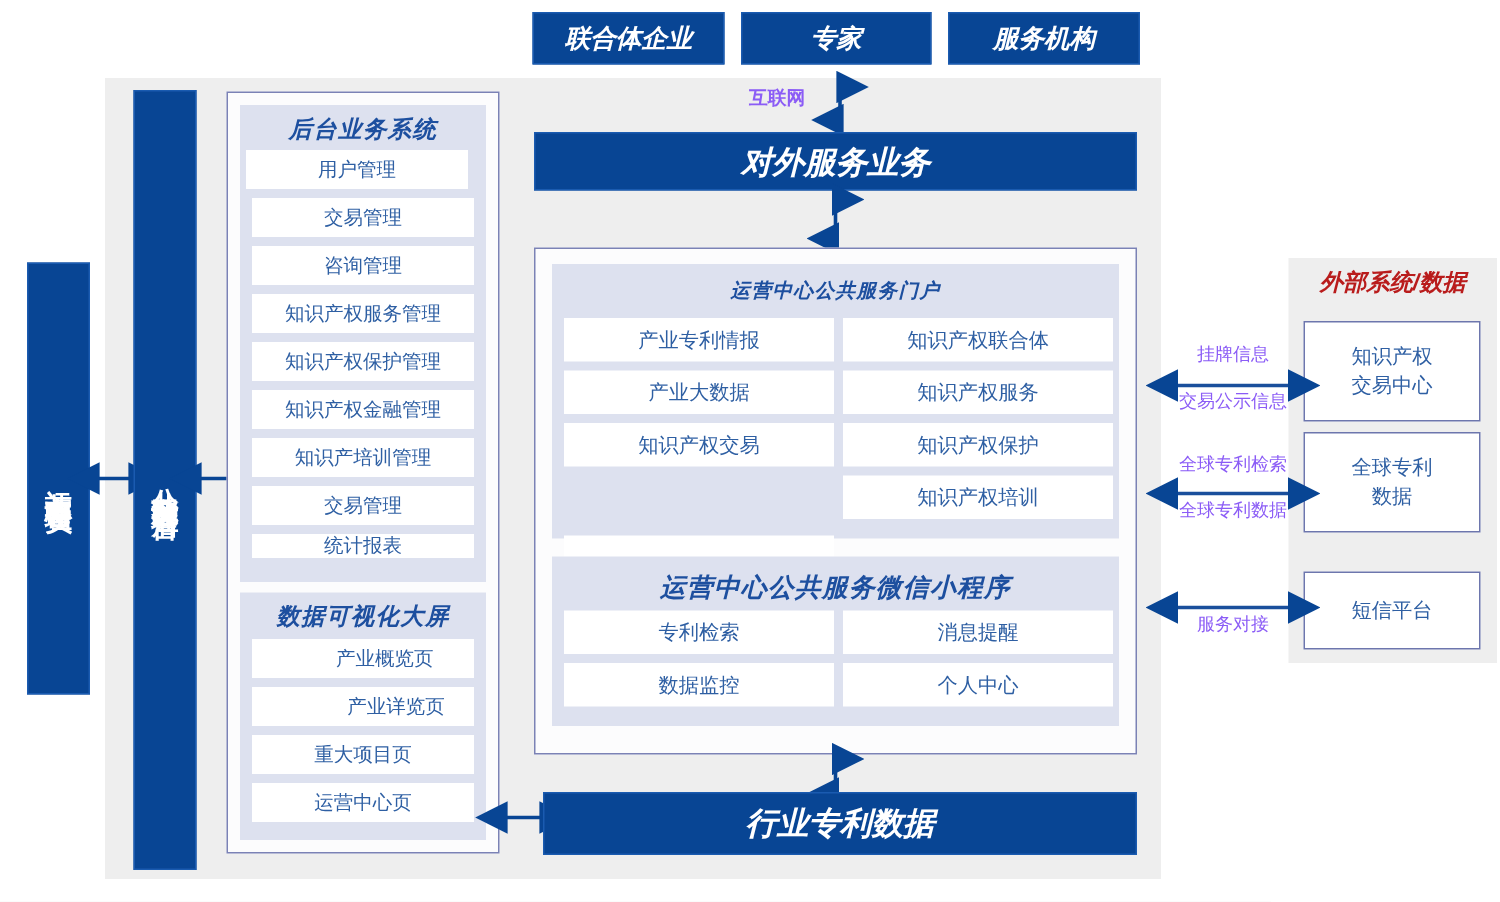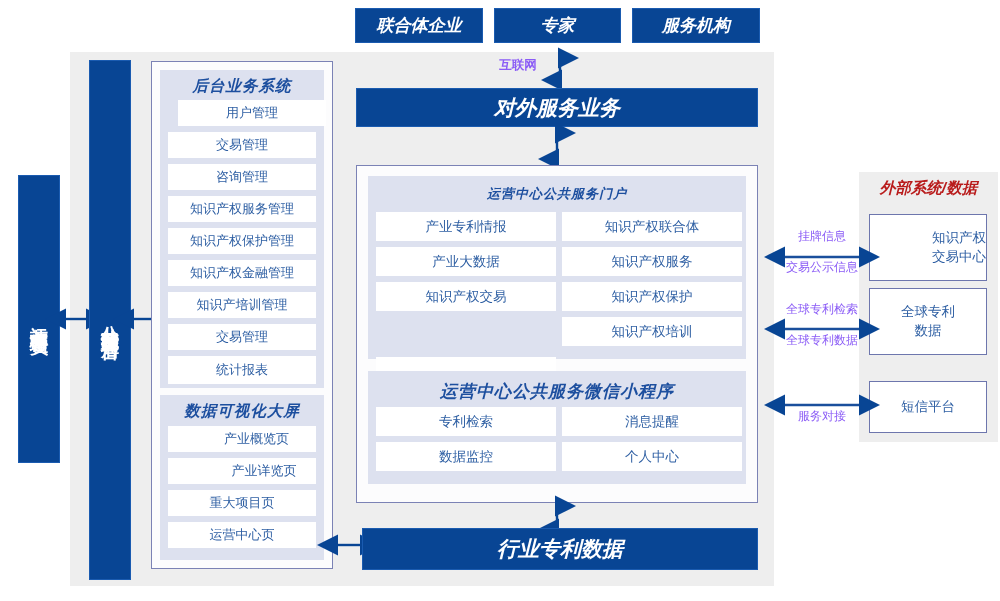--- a/index.html
+++ b/index.html
@@ -98,29 +98,29 @@
 
 <svg class="abs" style="left:128px;top:310px;width:30px;height:18px;">
   <line x1="4" y1="9" x2="26" y2="9" stroke="#084594" stroke-width="2.4" marker-start="url(#ahL)" marker-end="url(#ahR)"></line>
 </svg>
 
 <div class="abs wpanel" style="left:151px;top:61px;width:182px;height:508px;"></div>
 
 <div class="abs group" style="left:160px;top:70px;width:164px;height:318px;"></div>
 <div class="abs group-title" style="left:160px;top:76px;width:164px;font-size:15.5px;">后台业务系统</div>
 
-<div class="abs cell" style="left:178px;top:100px;width:148px;height:26px;font-size:13px;">用户管理</div>
+<div class="abs cell" style="left:164px;top:100px;width:148px;height:26px;font-size:13px;">用户管理</div>
 <div class="abs cell" style="left:168px;top:132px;width:148px;height:26px;font-size:13px;">交易管理</div>
 <div class="abs cell" style="left:168px;top:164px;width:148px;height:26px;font-size:13px;">咨询管理</div>
 <div class="abs cell" style="left:168px;top:196px;width:148px;height:26px;font-size:13px;">知识产权服务管理</div>
 <div class="abs cell" style="left:168px;top:228px;width:148px;height:26px;font-size:13px;">知识产权保护管理</div>
 <div class="abs cell" style="left:168px;top:260px;width:148px;height:26px;font-size:13px;">知识产权金融管理</div>
 <div class="abs cell" style="left:168px;top:292px;width:148px;height:26px;font-size:13px;">知识产培训管理</div>
 <div class="abs cell" style="left:168px;top:324px;width:148px;height:26px;font-size:13px;">交易管理</div>
-<div class="abs cell" style="left:168px;top:356px;width:148px;height:28px;font-size:13px;">统计报表</div>
+<div class="abs cell" style="left:168px;top:356px;width:148px;height:16px;font-size:13px;">统计报表</div>
 
 <div class="abs group" style="left:160px;top:395px;width:164px;height:165px;"></div>
 <div class="abs group-title" style="left:160px;top:401px;width:164px;font-size:15.5px;">数据可视化大屏</div>
 
 <div class="abs cell" style="left:168px;top:426px;width:148px;height:26px;font-size:13px;padding-left:29px;">产业概览页</div>
 <div class="abs cell" style="left:168px;top:458px;width:148px;height:26px;font-size:13px;padding-left:44px;">产业详览页</div>
 <div class="abs cell" style="left:168px;top:490px;width:148px;height:26px;font-size:13px;">重大项目页</div>
 <div class="abs cell" style="left:168px;top:522px;width:148px;height:26px;font-size:13px;">运营中心页</div>
 
 <svg class="abs" style="left:332px;top:536px;width:34px;height:18px;">
@@ -151,21 +151,21 @@
 
 <svg class="abs" style="left:548px;top:503px;width:20px;height:32px;">
   <line x1="9" y1="3" x2="9" y2="26" stroke="#084594" stroke-width="2.4" marker-start="url(#ahU)" marker-end="url(#ahD)"></line>
 </svg>
 
 <div class="abs bluebox" style="left:362px;top:528px;width:396px;height:42px;font-size:21px;">行业专利数据</div>
 
 <div class="abs extpanel" style="left:859px;top:172px;width:139px;height:270px;"></div>
 <div class="abs ext-title" style="left:859px;top:178px;width:139px;font-size:15.5px;">外部系统/数据</div>
 
-<div class="abs extbox" style="left:869px;top:214px;width:118px;height:67px;font-size:13.5px;justify-content:flex-end;">
+<div class="abs extbox" style="left:869px;top:214px;width:118px;height:67px;font-size:13.5px;">
   <span style="display:block;">
     <span>知识产权</span><br>
     <span>交易中心</span>
   </span>
 </div>
 <div class="abs extbox" style="left:869px;top:288px;width:118px;height:67px;font-size:13.5px;">
   <span style="display:block;">
     <span>全球专利</span><br>
     <span>数据</span>
   </span>

